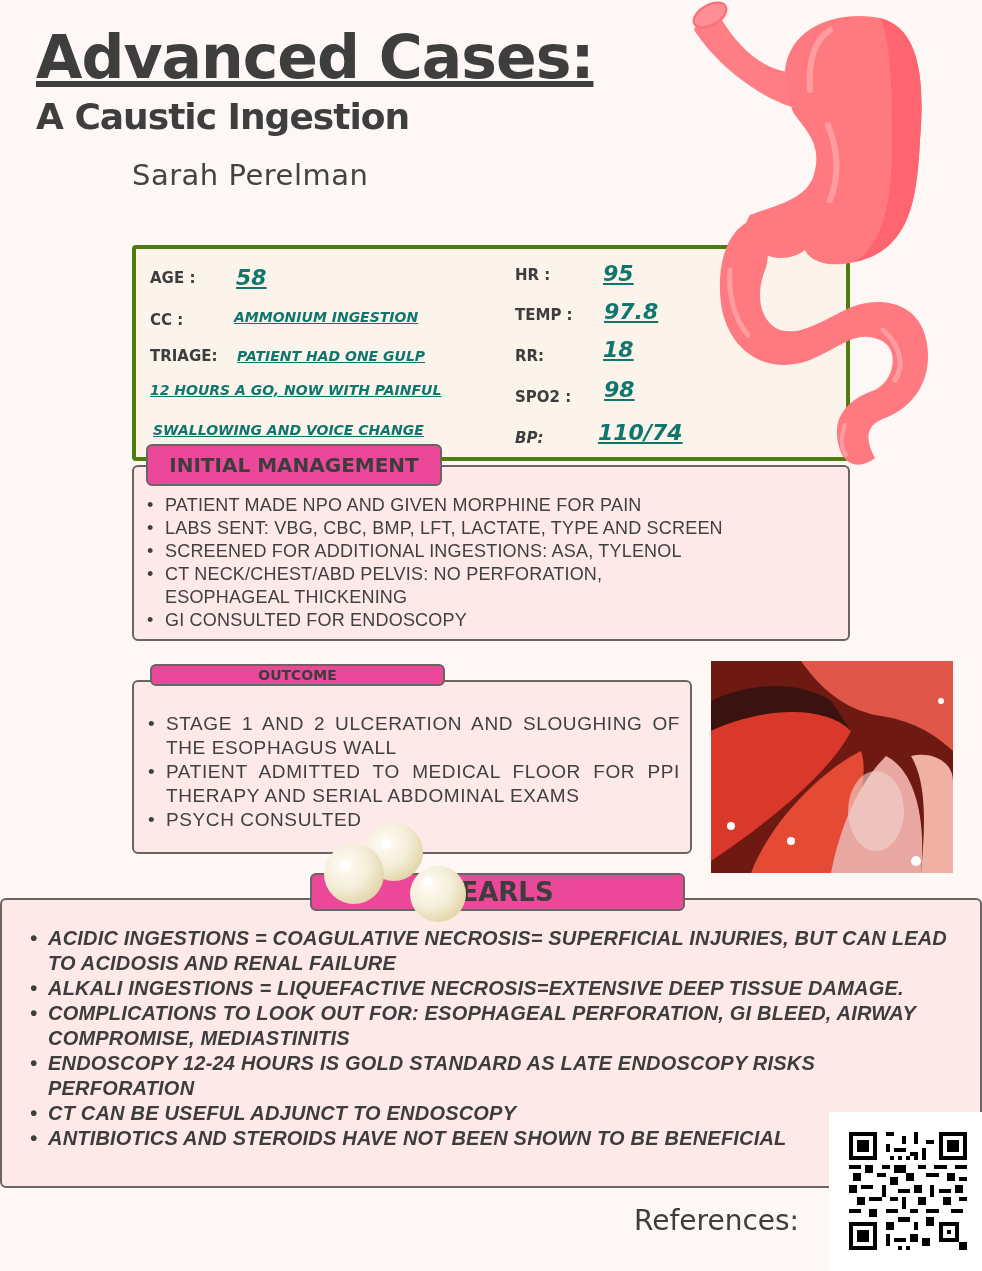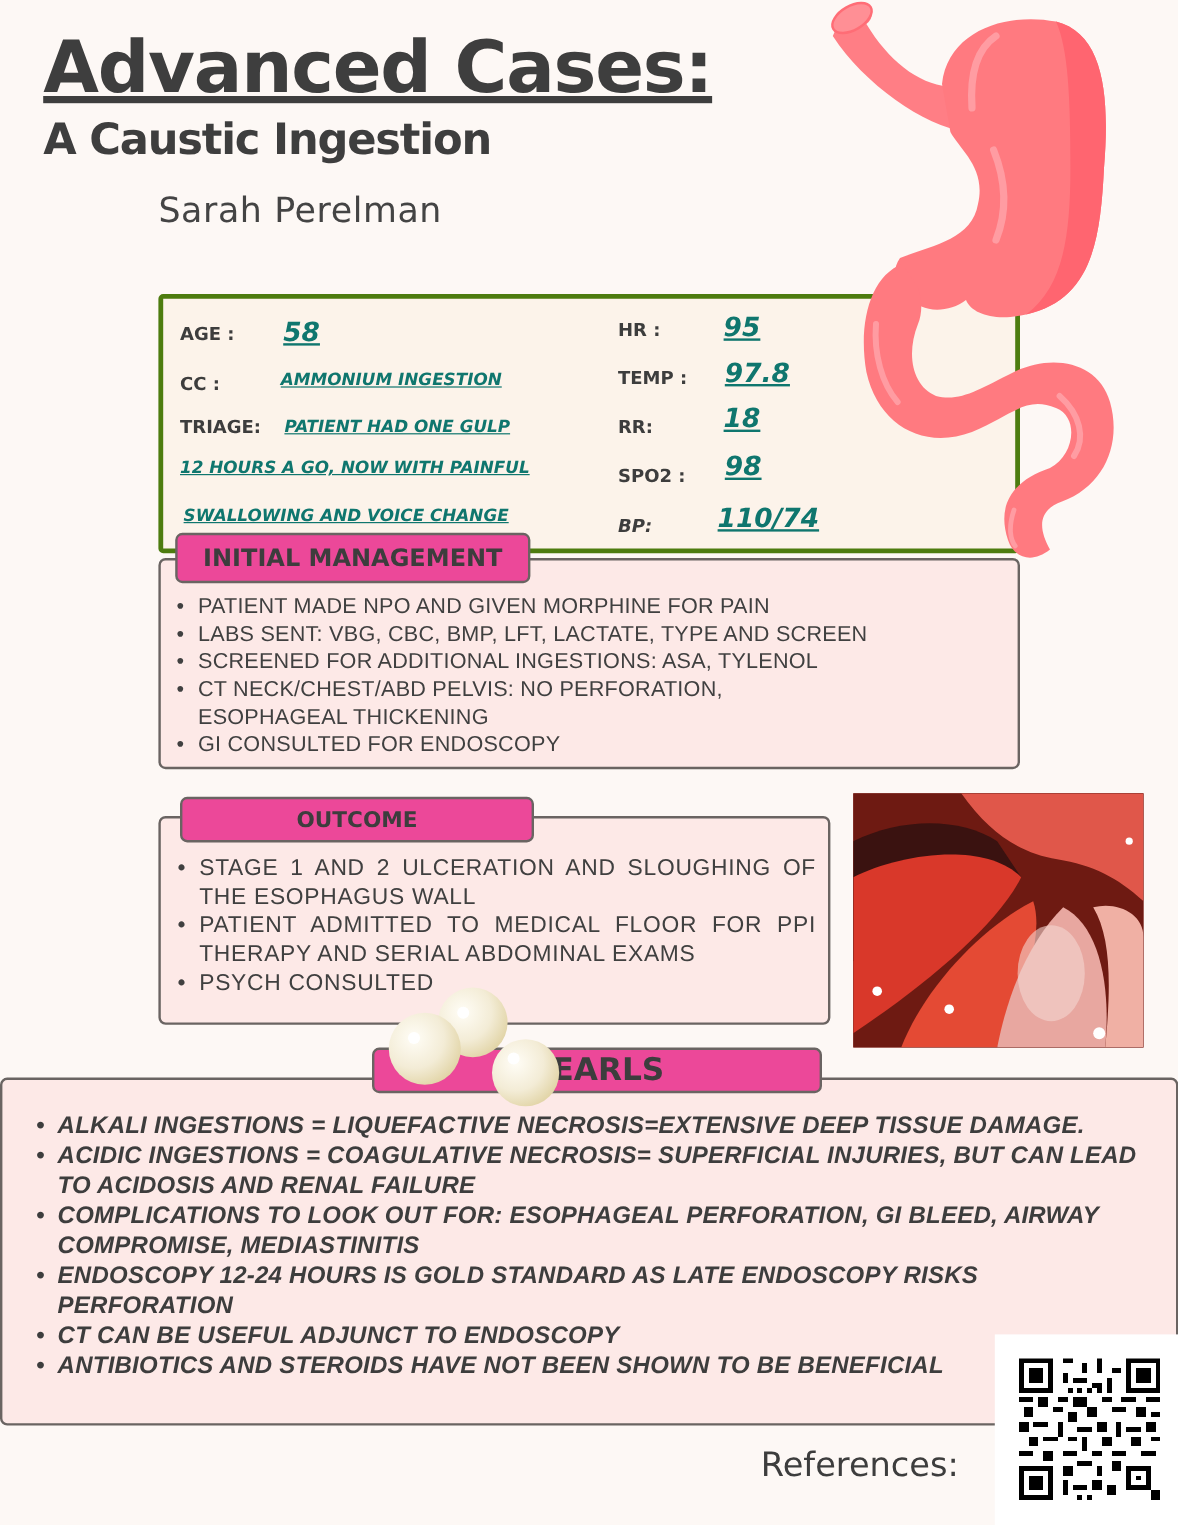--- a/index.html
+++ b/index.html
@@ -22,21 +22,21 @@
   .tag { position: absolute; background: #ec4899; border: 2px solid #6a6462; border-radius: 6px; font-family: "DejaVu Sans", sans-serif; font-weight: bold; color: #3d3d3d; display: flex; align-items: center; justify-content: center; z-index: 2; }
   ul.bullets { list-style: none; }
   ul.bullets li { position: relative; padding-left: 22px; }
   ul.bullets li::before { content: "•"; position: absolute; left: 4px; top: 0; }
 
   .im-panel { left: 132px; top: 465px; width: 718px; height: 176px; }
   .im-tag { left: 146px; top: 444px; width: 296px; height: 42px; font-size: 20px; }
   .im-list { position: absolute; left: 143px; top: 494px; width: 680px; font-family: "Liberation Sans", sans-serif; font-size: 18px; line-height: 23px; color: #404040; letter-spacing: 0.2px; }
 
   .oc-panel { left: 132px; top: 680px; width: 560px; height: 174px; }
-  .oc-tag { left: 150px; top: 664px; width: 295px; height: 38px; font-size: 18px; }
+  .oc-tag { left: 150px; top: 664px; width: 295px; height: 22px; font-size: 14px; }
   .oc-list { position: absolute; left: 144px; top: 712px; width: 536px; font-family: "Liberation Sans", sans-serif; font-size: 19px; line-height: 24px; color: #404040; text-align: justify; letter-spacing: 0.6px; }
 
   .endo { position: absolute; left: 711px; top: 661px; width: 242px; height: 212px; overflow: hidden; background: #7a1c14; }
 
   .pearls-panel { left: 0; top: 898px; width: 982px; height: 290px; border-radius: 6px; }
   .pearls-tag { left: 310px; top: 873px; width: 375px; height: 38px; font-size: 26px; }
   .pearls-img { position: absolute; left: 322px; top: 822px; width: 160px; height: 100px; z-index: 4; }
   .pearls-list { position: absolute; left: 26px; top: 926px; width: 940px; font-family: "Liberation Sans", sans-serif; font-weight: bold; font-style: italic; font-size: 20px; line-height: 25px; color: #3d3d3d; letter-spacing: 0.2px; }
   .pearls-list li::before { left: 2px; }
 
@@ -143,22 +143,22 @@
     </radialGradient>
   </defs>
   <circle cx="72" cy="30" r="29" fill="url(#pg)"></circle>
   <circle cx="32" cy="52" r="30" fill="url(#pg)"></circle>
   <circle cx="116" cy="72" r="28" fill="url(#pg)"></circle>
   <circle cx="64" cy="22" r="5" fill="#fff"></circle>
   <circle cx="23" cy="43" r="5" fill="#fff"></circle>
   <circle cx="106" cy="60" r="5" fill="#fff"></circle>
 </svg>
 <ul class="bullets pearls-list">
+  <li>ACIDIC INGESTIONS = COAGULATIVE NECROSIS= SUPERFICIAL INJURIES, BUT CAN LEAD TO ACIDOSIS AND RENAL FAILURE</li>
   <li>ALKALI INGESTIONS = LIQUEFACTIVE NECROSIS=EXTENSIVE DEEP TISSUE DAMAGE.</li>
-  <li>ACIDIC INGESTIONS = COAGULATIVE NECROSIS= SUPERFICIAL INJURIES, BUT CAN LEAD TO ACIDOSIS AND RENAL FAILURE</li>
   <li>COMPLICATIONS TO LOOK OUT FOR: ESOPHAGEAL PERFORATION, GI BLEED, AIRWAY COMPROMISE, MEDIASTINITIS</li>
   <li style="width:860px;">ENDOSCOPY 12-24 HOURS IS GOLD STANDARD AS LATE ENDOSCOPY RISKS PERFORATION</li>
   <li>CT CAN BE USEFUL ADJUNCT TO ENDOSCOPY</li>
   <li>ANTIBIOTICS AND STEROIDS HAVE NOT BEEN SHOWN TO BE BENEFICIAL</li>
 </ul>
 
 <div class="refs">References:</div>
 <div class="qr-wrap">
   <svg width="118" height="118" viewBox="0 0 29 29" shape-rendering="crispEdges">
     <rect width="29" height="29" fill="#fff"></rect>

